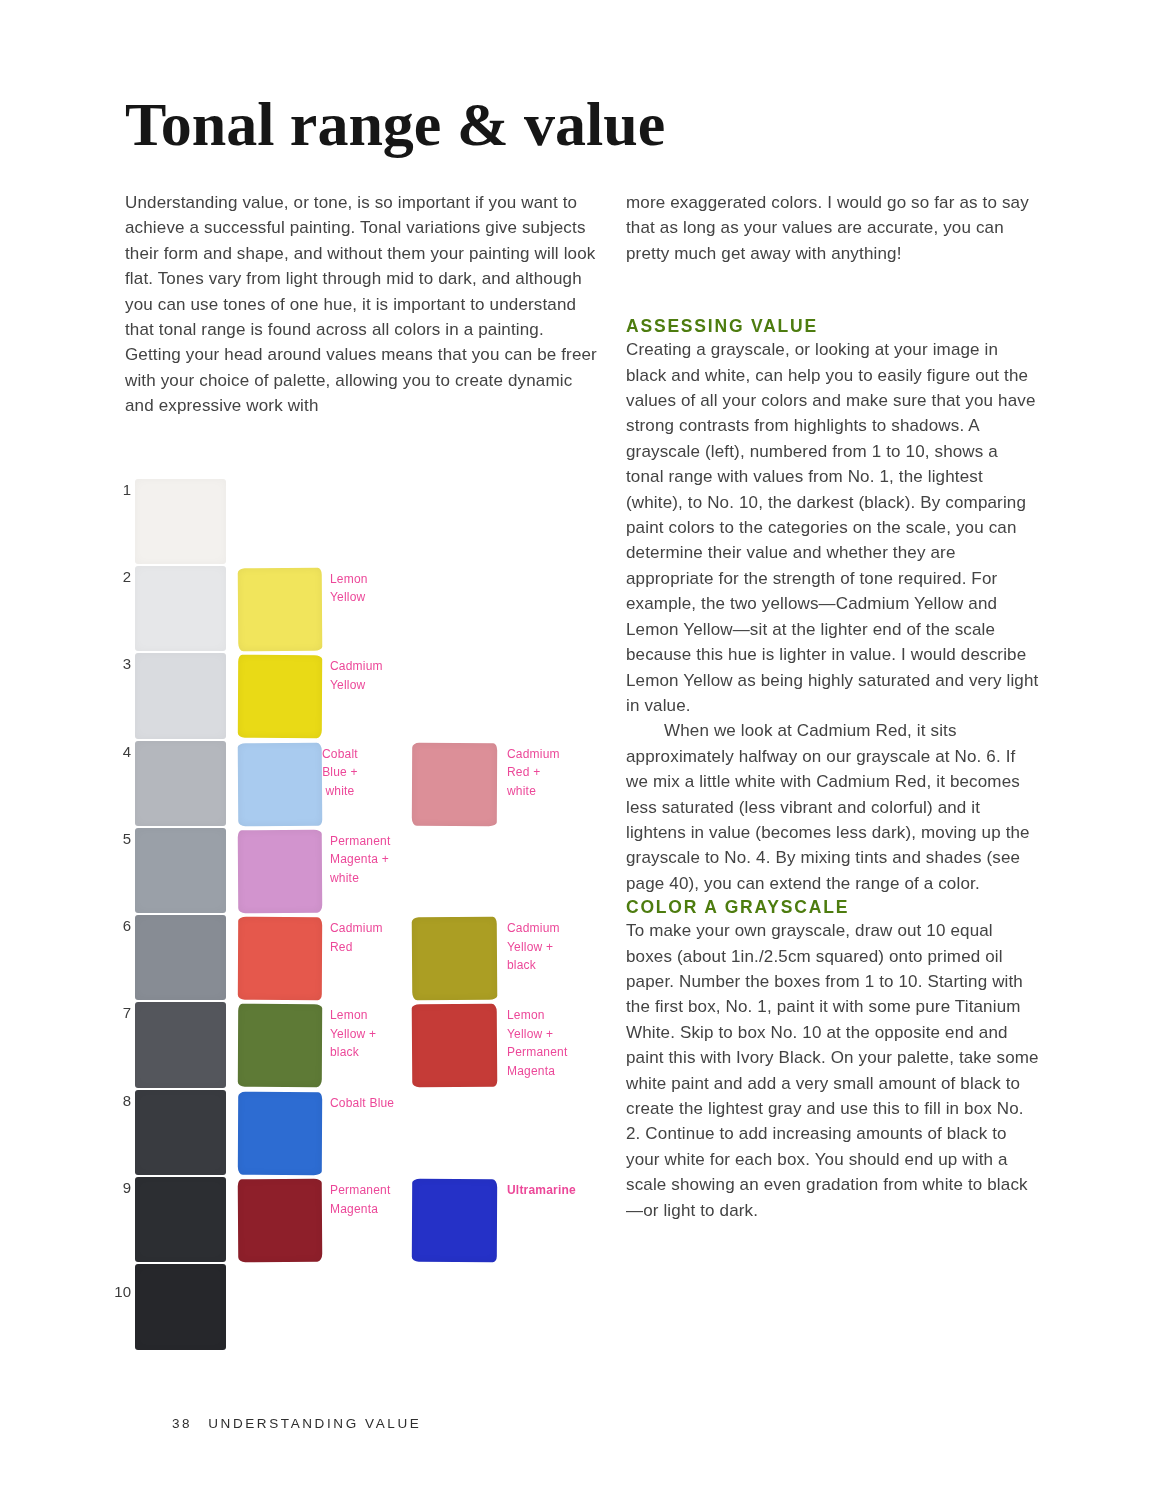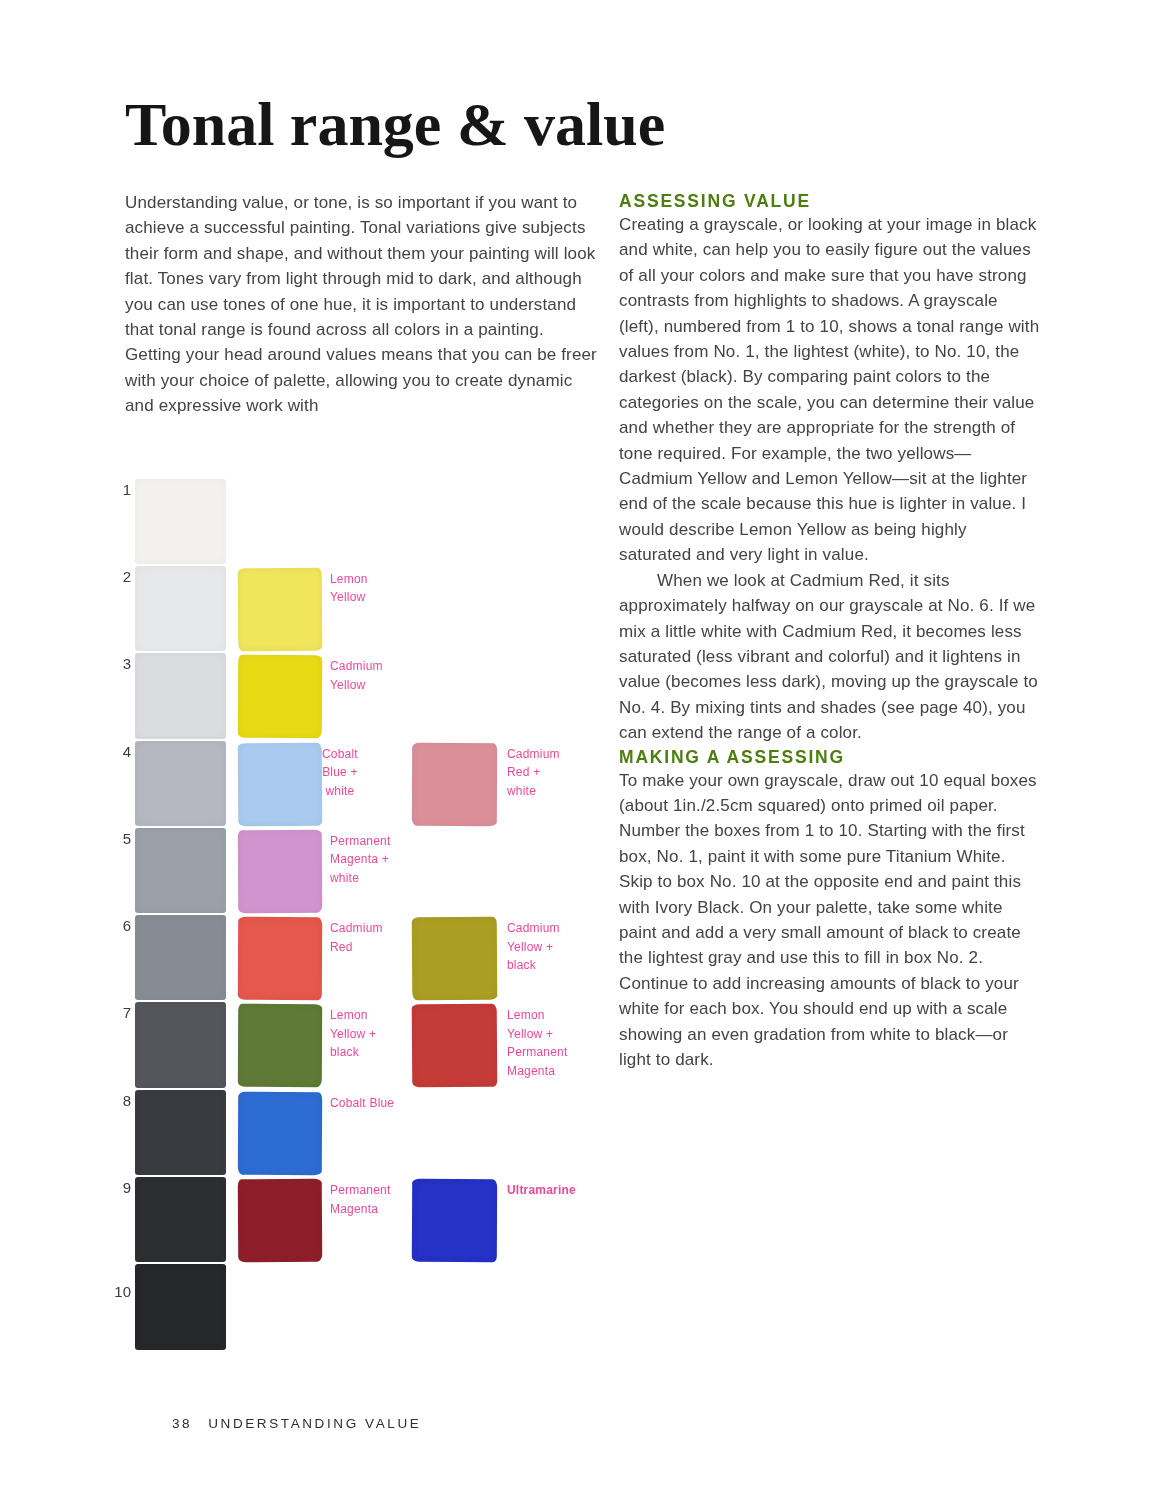--- a/index.html
+++ b/index.html
@@ -14,21 +14,21 @@
     padding:0;box-sizing:border-box;
   }
   .page-title{
     position:absolute;left:125px;top:92px;margin:0;
     font-family:"Liberation Serif","DejaVu Serif",serif;
     font-weight:700;font-size:62px;line-height:1.05;
     color:#161616;letter-spacing:0px;
   }
   .columns{
     position:absolute;left:125px;top:190px;width:915px;
-    display:flex;gap:20px;
+    display:flex;gap:27px;
   }
   .col-left{width:474px;flex:0 0 474px;}
   .col-right{flex:1;min-width:0;}
   p{
     margin:0;font-size:17px;line-height:25.4px;letter-spacing:0.15px;color:#434343;
   }
   p.indent{text-indent:38px;}
   .spacer-after-intro{margin-bottom:49px;}
   h2.section-heading{
     margin:0;font-size:17.5px;line-height:22px;font-weight:700;
@@ -156,24 +156,25 @@
             <div>Magenta</div>
           </div>
           <div class="swatch" style="top: 700.4px; left: 287px; width: 85px; height: 83px; background: rgb(37, 49, 199); border-radius: 8px 5px 4px 7px / 4px 8px 6px 5px; transform: rotate(0.3deg);"></div>
           <div class="sw-label" style="top: 702.4px; left: 382px; font-weight: bold;">
             <div>Ultramarine</div>
           </div>
         </div>
     </div>
 
     <div class="col-right">
+      <p class="spacer-after-intro">more exaggerated colors. I would go so far as to say that as long as your values are accurate, you can pretty much get away with anything!</p>
       <h2 class="section-heading h2-assessing">ASSESSING VALUE</h2>
       <p>Creating a grayscale, or looking at your image in black and white, can help you to easily figure out the values of all your colors and make sure that you have strong contrasts from highlights to shadows. A grayscale (left), numbered from 1 to 10, shows a tonal range with values from No. 1, the lightest (white), to No. 10, the darkest (black). By comparing paint colors to the categories on the scale, you can determine their value and whether they are appropriate for the strength of tone required. For example, the two yellows—Cadmium Yellow and Lemon Yellow—sit at the lighter end of the scale because this hue is lighter in value. I would describe Lemon Yellow as being highly saturated and very light in value.</p>
       <p class="indent">When we look at Cadmium Red, it sits approximately halfway on our grayscale at No. 6. If we mix a little white with Cadmium Red, it becomes less saturated (less vibrant and colorful) and it lightens in value (becomes less dark), moving up the grayscale to No. 4. By mixing tints and shades (see page 40), you can extend the range of a color.</p>
-      <h2 class="section-heading h2-making">MAKING A ASSESSING</h2>
+      <h2 class="section-heading h2-making">COLOR A GRAYSCALE</h2>
       <p>To make your own grayscale, draw out 10 equal boxes (about 1in./2.5cm squared) onto primed oil paper. Number the boxes from 1 to 10. Starting with the first box, No. 1, paint it with some pure Titanium White. Skip to box No. 10 at the opposite end and paint this with Ivory Black. On your palette, take some white paint and add a very small amount of black to create the lightest gray and use this to fill in box No. 2. Continue to add increasing amounts of black to your white for each box. You should end up with a scale showing an even gradation from white to black—or light to dark.</p>
     </div>
 
   </div>
 
   <div class="footer">
     <span class="pagenum">38</span><span>UNDERSTANDING VALUE</span>
   </div>
 
 </div>

